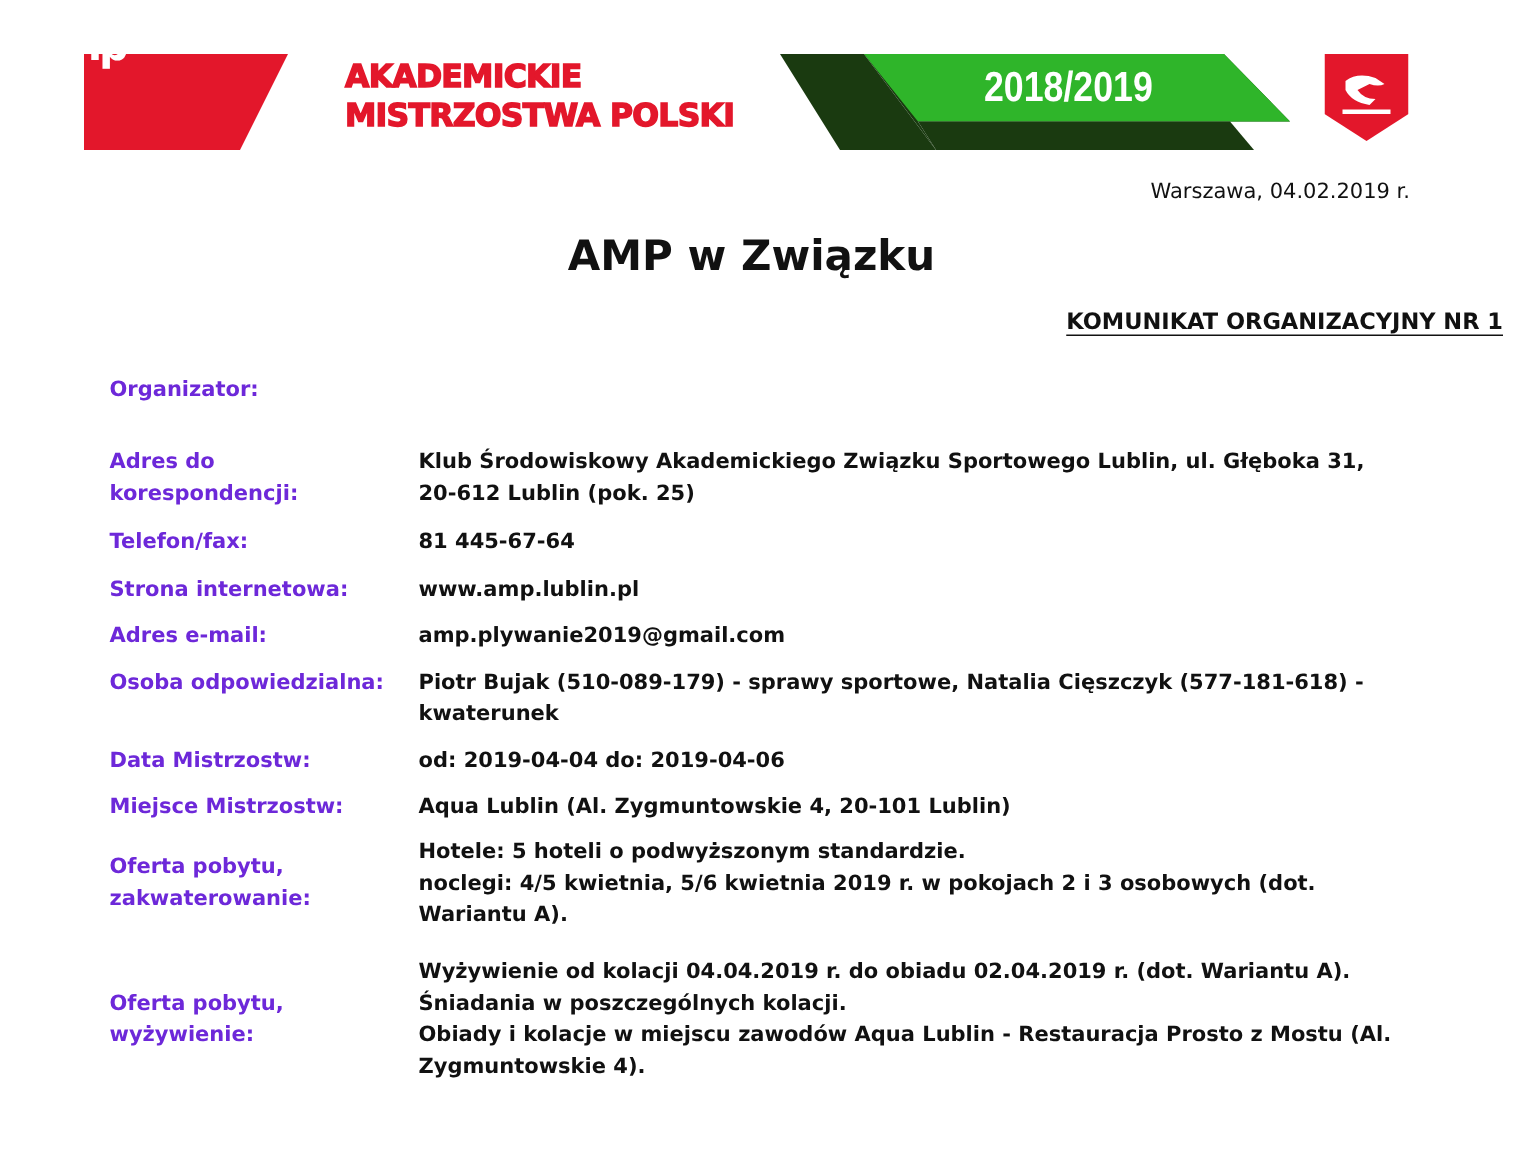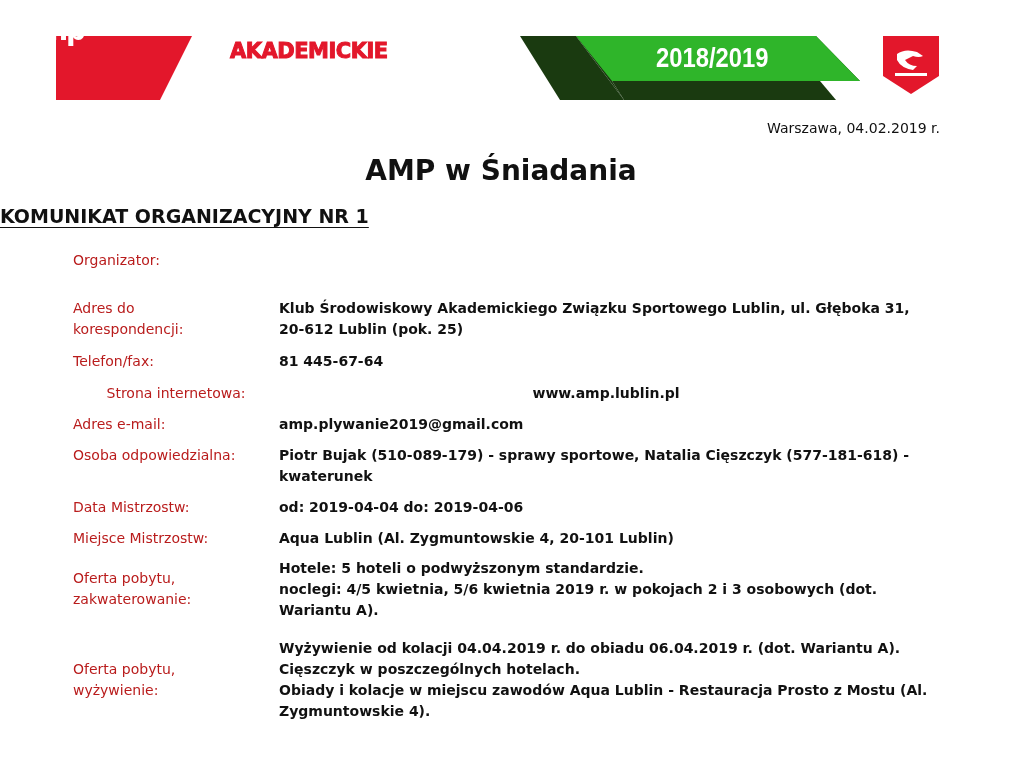--- a/index.html
+++ b/index.html
@@ -10,74 +10,75 @@
     .amp-block { position:absolute; left:56px; top:36px; width:136px; height:64px; }
     .amp-logo-text { position:absolute; left:22px; top:14px; font-family:"DejaVu Sans", sans-serif; font-weight:bold; font-size:28px; color:#fff; letter-spacing:-2px; }
     .title-red { position:absolute; left:205px; top:38px; font-family:"DejaVu Sans", sans-serif; font-weight:700; font-size:21px; line-height:26px; color:#e3172b; letter-spacing:-0.5px;margin-left:25px; -webkit-text-stroke:1px #e3172b; }
     .green-shape { position:absolute; left:520px; top:36px; width:340px; height:64px; }
     .season { position:absolute; left:656px; top:42px; font-family:"Liberation Sans", sans-serif; font-weight:bold; font-size:28px; color:#ffffff; letter-spacing:0px; transform:scaleX(0.85); transform-origin:left; }
     .shield { position:absolute; left:883px; top:36px; width:56px; height:58px; }
 
     
     .date { position:absolute; right:84px; top:120px; font-size:14px; color:#111; }
     .doc-title { position:absolute; left:0; width:1002px; top:154px; text-align:center; font-size:28px; font-weight:bold; color:#111; }
-    .doc-subtitle { position:absolute; left:0; width:1002px; top:205px; text-align:left; font-size:19px; font-weight:bold; text-decoration:underline; text-underline-offset:4px; color:#111; }
+    .doc-subtitle { position:absolute; left:0; width:1002px; top:205px; text-align:right; font-size:15px; font-weight:bold; text-decoration:underline; text-underline-offset:4px; color:#111; }
 
     .info { position:absolute; left:73px; top:246px; width:860px; }
     .row { display:flex; align-items:center; font-size:14px; line-height:21px; }
-    .label { width:206px; flex:none; color:#b91c1c; }
+    .label { width:206px; flex:none; color:#6d28d9;font-weight:bold; }
     .value { flex:1; font-weight:bold; color:#111; }
     .value div { white-space:normal; }
   </style>
 </head>
 <body>
 
 <div class="banner">
   <svg class="amp-block" viewBox="0 0 136 64">
     <polygon points="0,0 136,0 104,64 0,64" fill="#e3172b"></polygon>
   </svg>
   <span class="amp-logo-text">amp</span>
   <div class="title-red">
     <div>AKADEMICKIE</div>
+    <div>MISTRZOSTWA POLSKI</div>
   </div>
   <svg class="green-shape" viewBox="0 0 340 64">
     <polygon points="0,0 56,0 104,64 40,64" fill="#1a3a10"></polygon>
     <polygon points="56,0 296,0 340,45 92,45 104,64" fill="#1a3a10"></polygon>
     <polygon points="56,0 296,0 340,45 92,45" fill="#2fb52a"></polygon>
     <polygon points="92,45 300,45 316,64 104,64" fill="#1a3a10"></polygon>
   </svg>
   <span class="season">2018/2019</span>
   <svg class="shield" viewBox="0 0 56 58">
     <polygon points="0,0 56,0 56,40 28,58 0,40" fill="#e3172b"></polygon>
     <path d="M14 18 Q22 12 34 16 L40 20 Q36 22 30 20 L22 24 Q26 30 34 30 L30 34 Q18 32 14 24 Z" fill="#fff"></path>
     <rect x="12" y="37" width="32" height="3" fill="#fff"></rect>
   </svg>
 </div>
 
 <div class="date">Warszawa, 04.02.2019 r.</div>
-<div class="doc-title">AMP w Śniadania</div>
+<div class="doc-title">AMP w Związku</div>
 <div class="doc-subtitle">KOMUNIKAT ORGANIZACYJNY NR 1</div>
 
 <div class="info">
   <div class="row" style="height:28px;">
     <div class="label">Organizator:</div>
   </div>
   <div class="row" style="height:52px;margin-top:19px;">
     <div class="label" style="width:206px;padding-right:40px;box-sizing:border-box;">Adres do korespondencji:</div>
     <div class="value">
         <div>Klub Środowiskowy Akademickiego Związku Sportowego Lublin, ul. Głęboka 31, 20-612 Lublin (pok. 25)</div>
       </div>
   </div>
   <div class="row" style="height:32px;">
     <div class="label">Telefon/fax:</div>
     <div class="value">
         <div>81 445-67-64</div>
       </div>
   </div>
-  <div class="row" style="height:32px;text-align:center;">
+  <div class="row" style="height:32px;">
     <div class="label">Strona internetowa:</div>
     <div class="value">
         <div>www.amp.lublin.pl</div>
       </div>
   </div>
   <div class="row" style="height:30px;">
     <div class="label">Adres e-mail:</div>
     <div class="value">
         <div>amp.plywanie2019@gmail.com</div>
       </div>
@@ -103,18 +104,18 @@
   <div class="row" style="height:72px;">
     <div class="label" style="padding-right:60px;box-sizing:border-box;">Oferta pobytu, zakwaterowanie:</div>
     <div class="value">
       <div>Hotele: 5 hoteli o podwyższonym standardzie.</div>
       <div>noclegi: 4/5 kwietnia, 5/6 kwietnia 2019 r. w pokojach 2 i 3 osobowych (dot. Wariantu A).</div>
     </div>
   </div>
   <div class="row" style="height:110px;">
     <div class="label" style="padding-right:60px;box-sizing:border-box;">Oferta pobytu, wyżywienie:</div>
     <div class="value">
-      <div>Wyżywienie od kolacji 04.04.2019 r. do obiadu 06.04.2019 r. (dot. Wariantu A).</div>
-      <div>Cięszczyk w poszczególnych hotelach.</div>
+      <div>Wyżywienie od kolacji 04.04.2019 r. do obiadu 02.04.2019 r. (dot. Wariantu A).</div>
+      <div>Śniadania w poszczególnych kolacji.</div>
       <div>Obiady i kolacje w miejscu zawodów Aqua Lublin - Restauracja Prosto z Mostu (Al. Zygmuntowskie 4).</div>
     </div>
   </div>
 </div>
 
 </body></html>

